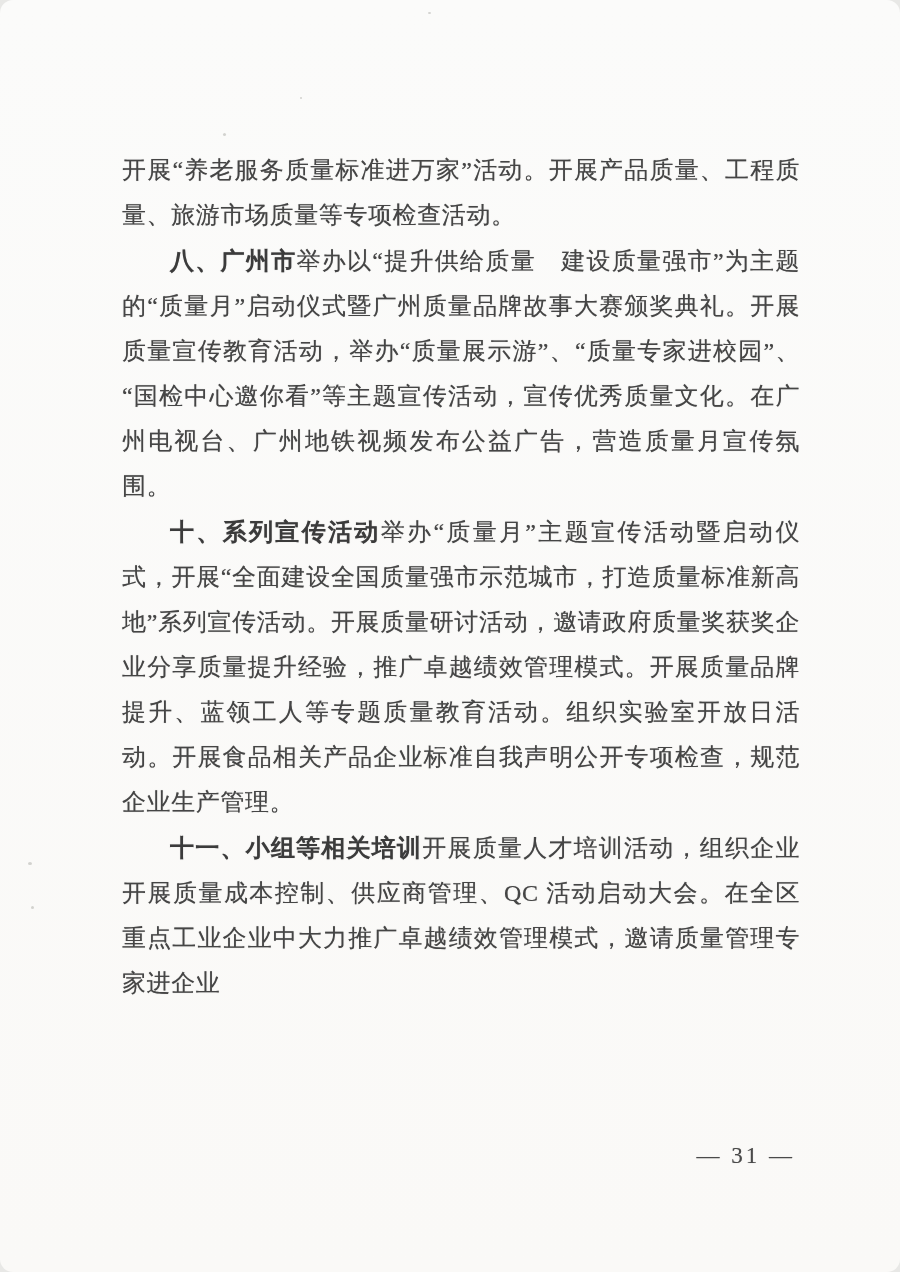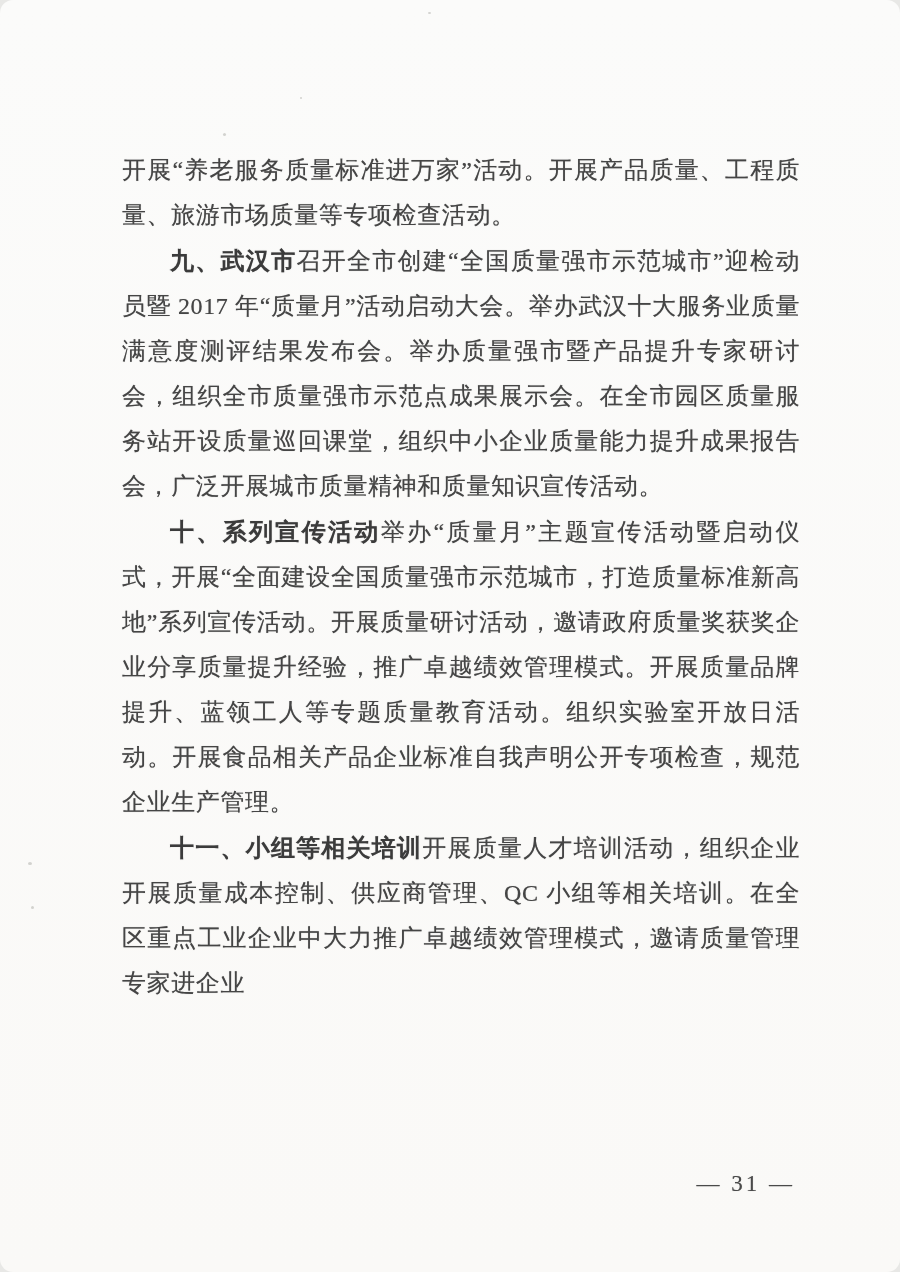--- a/index.html
+++ b/index.html
@@ -41,21 +41,20 @@
     color: #3b3b3b;
   }
   .page-number {
     position: absolute;
     right: 105px;
     top: 1143px;
     font-size: 23px;
     letter-spacing: 3px;
     color: #4a4a4a;
     text-shadow: 0 0 0.7px rgba(70,70,70,0.5);
-    margin-top: 28px;
   }
   .speck {
     position: absolute;
     background: #c8c8c4;
     border-radius: 50%;
     opacity: 0.8;
   }
   .speck.s1 { left: 428px; top: 12px;  width: 3px; height: 2px; }
   .speck.s2 { left: 300px; top: 97px;  width: 2px; height: 2px; }
   .speck.s3 { left: 223px; top: 133px; width: 3px; height: 3px; }
@@ -70,24 +69,24 @@
   <span class="speck s1"></span>
   <span class="speck s2"></span>
   <span class="speck s3"></span>
   <span class="speck s4"></span>
   <span class="speck s5"></span>
 
   <div class="content">
 
     <p class="para"><span class="lead"></span><span class="body-text">开展“养老服务质量标准进万家”活动。开展产品质量、工程质量、旅游市场质量等专项检查活动。</span></p>
 
+    <p class="para indent"><span class="lead">八、广州市</span><span class="body-text">举办以“提升供给质量　建设质量强市”为主题的“质量月”启动仪式暨广州质量品牌故事大赛颁奖典礼。开展质量宣传教育活动，举办“质量展示游”、“质量专家进校园”、“国检中心邀你看”等主题宣传活动，宣传优秀质量文化。在广州电视台、广州地铁视频发布公益广告，营造质量月宣传氛围。</span></p>
 
-    <p class="para indent"><span class="lead">九、武汉市</span><span class="body-text">召开全市创建“全国质量强市示范城市”迎检动员暨 2017 年“质量月”活动启动大会。举办武汉十大服务业质量满意度测评结果发布会。举办质量强市暨产品提升专家研讨会，组织全市质量强市示范点成果展示会。在全市园区质量服务站开设质量巡回课堂，组织中小企业质量能力提升成果报告会，广泛开展城市质量精神和质量知识宣传活动。</span></p>
 
     <p class="para indent"><span class="lead">十、系列宣传活动</span><span class="body-text">举办“质量月”主题宣传活动暨启动仪式，开展“全面建设全国质量强市示范城市，打造质量标准新高地”系列宣传活动。开展质量研讨活动，邀请政府质量奖获奖企业分享质量提升经验，推广卓越绩效管理模式。开展质量品牌提升、蓝领工人等专题质量教育活动。组织实验室开放日活动。开展食品相关产品企业标准自我声明公开专项检查，规范企业生产管理。</span></p>
 
-    <p class="para indent"><span class="lead">十一、小组等相关培训</span><span class="body-text">开展质量人才培训活动，组织企业开展质量成本控制、供应商管理、QC 小组等相关培训。在全区重点工业企业中大力推广卓越绩效管理模式，邀请质量管理专家进企业</span></p>
+    <p class="para indent"><span class="lead">十一、小组等相关培训</span><span class="body-text">开展质量人才培训活动，组织企业开展质量成本控制、供应商管理、QC 活动启动大会。在全区重点工业企业中大力推广卓越绩效管理模式，邀请质量管理专家进企业</span></p>
 
   </div>
 
   <div class="page-number">— 31 —</div>
 
 </div>
 
 </body></html>

